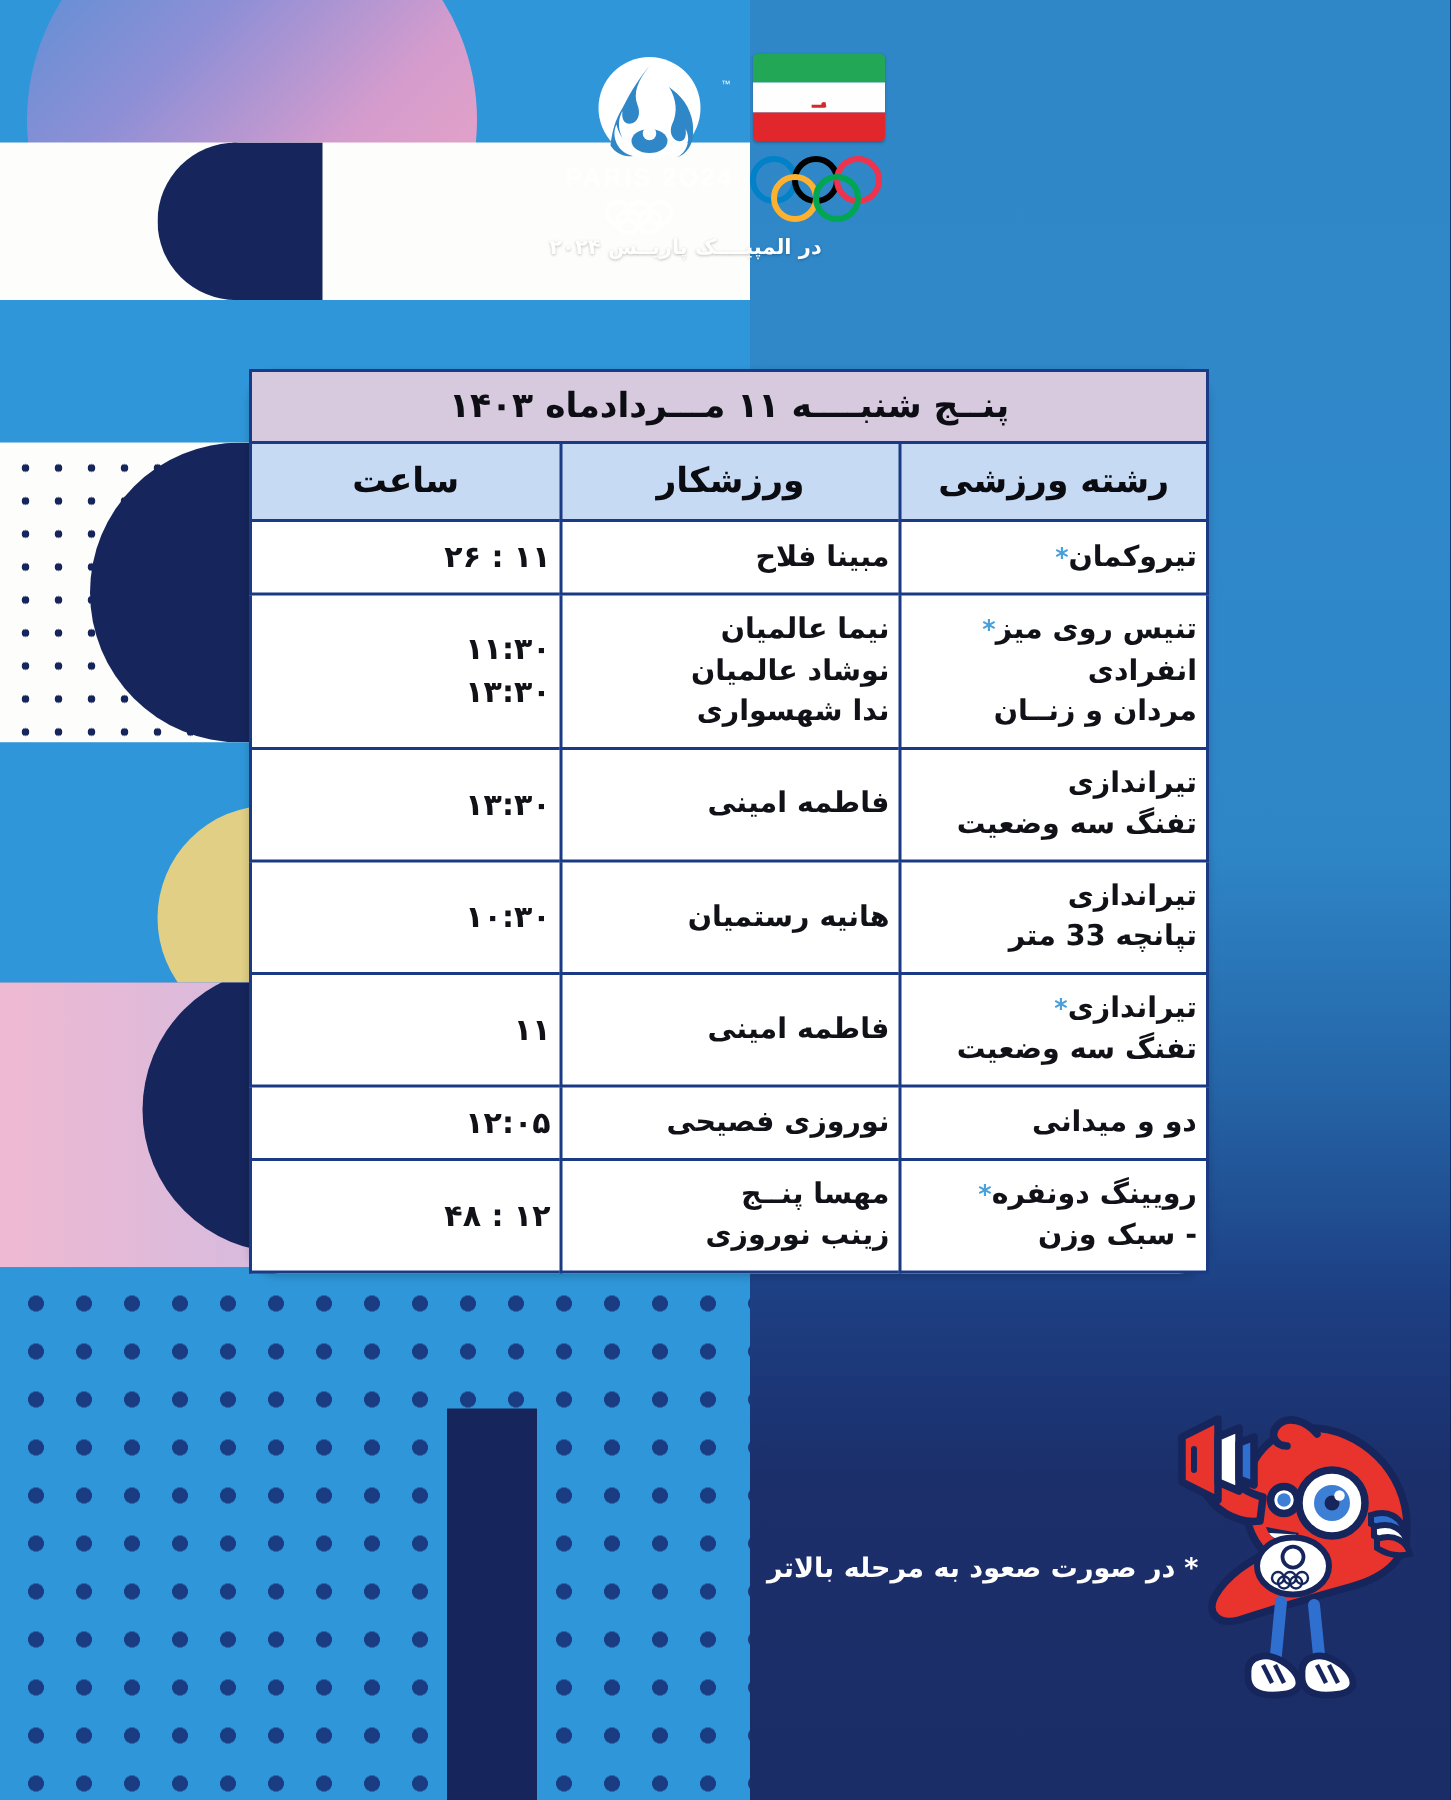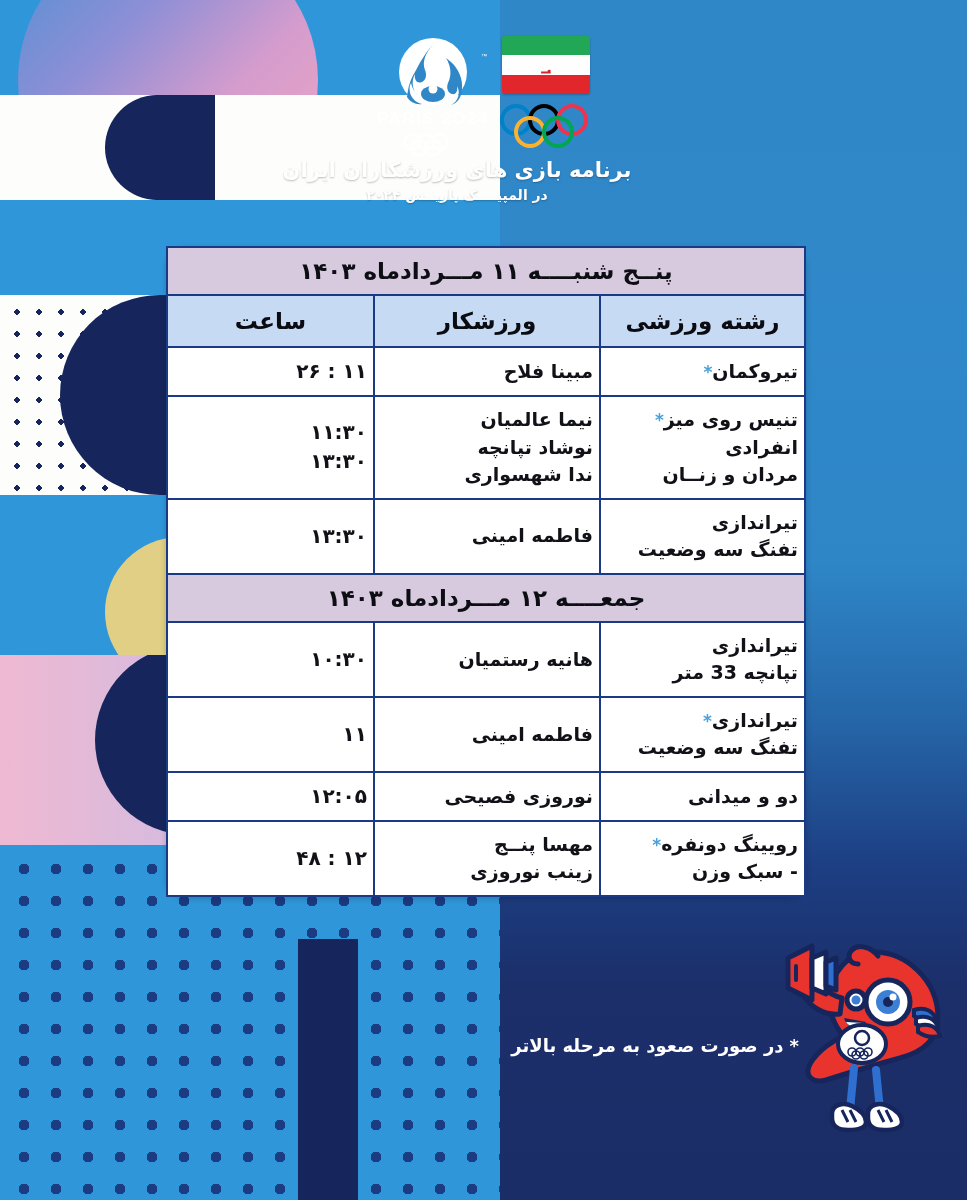--- a/index.html
+++ b/index.html
@@ -294,21 +294,20 @@
           <circle cx="18" cy="18" r="14" stroke="#0081c8"></circle>
           <circle cx="46" cy="18" r="14" stroke="#000000"></circle>
           <circle cx="74" cy="18" r="14" stroke="#ee334e"></circle>
           <circle cx="32" cy="30" r="14" stroke="#fcb131"></circle>
           <circle cx="60" cy="30" r="14" stroke="#00a651"></circle>
         </g>
       </svg>
     </div>
 
     <div class="title-block">
-      <div class="title-line1">برنامه بازی های ورزشکاران ایران</div>
       <div class="title-line2">در المپیــــک پاریــس ۲۰۲۴</div>
     </div>
   </div>
 
   <div class="table-wrap">
     <table class="tbl">
       <colgroup>
         <col class="col-sport">
           <col class="col-ath">
           <col class="col-time">
@@ -334,42 +333,39 @@
             </td>
           </tr>
           <tr class="data-row">
             <td>
               <span class="multi">تنیس روی میز<span class="ast">*</span></span>
               <span class="multi">انفرادی</span>
               <span class="multi">مردان و زنــان</span>
             </td>
             <td>
               <span class="multi">نیما عالمیان</span>
-              <span class="multi">نوشاد تپانچه</span>
+              <span class="multi">نوشاد عالمیان</span>
               <span class="multi">ندا شهسواری</span>
             </td>
             <td class="time-cell">
               <span class="multi">۱۱:۳۰</span>
               <span class="multi">۱۳:۳۰</span>
             </td>
           </tr>
           <tr class="data-row">
             <td>
               <span class="multi">تیراندازی</span>
               <span class="multi">تفنگ سه وضعیت</span>
             </td>
             <td>
               <span class="multi">فاطمه امینی</span>
             </td>
             <td class="time-cell">
               <span class="multi">۱۳:۳۰</span>
             </td>
-          </tr>
-          <tr class="date-row">
-            <td colspan="3">جمعــــه  ۱۲ مـــردادماه ۱۴۰۳</td>
           </tr>
           <tr class="data-row">
             <td>
               <span class="multi">تیراندازی</span>
               <span class="multi">تپانچه 33 متر</span>
             </td>
             <td>
               <span class="multi">هانیه رستمیان</span>
             </td>
             <td class="time-cell">

